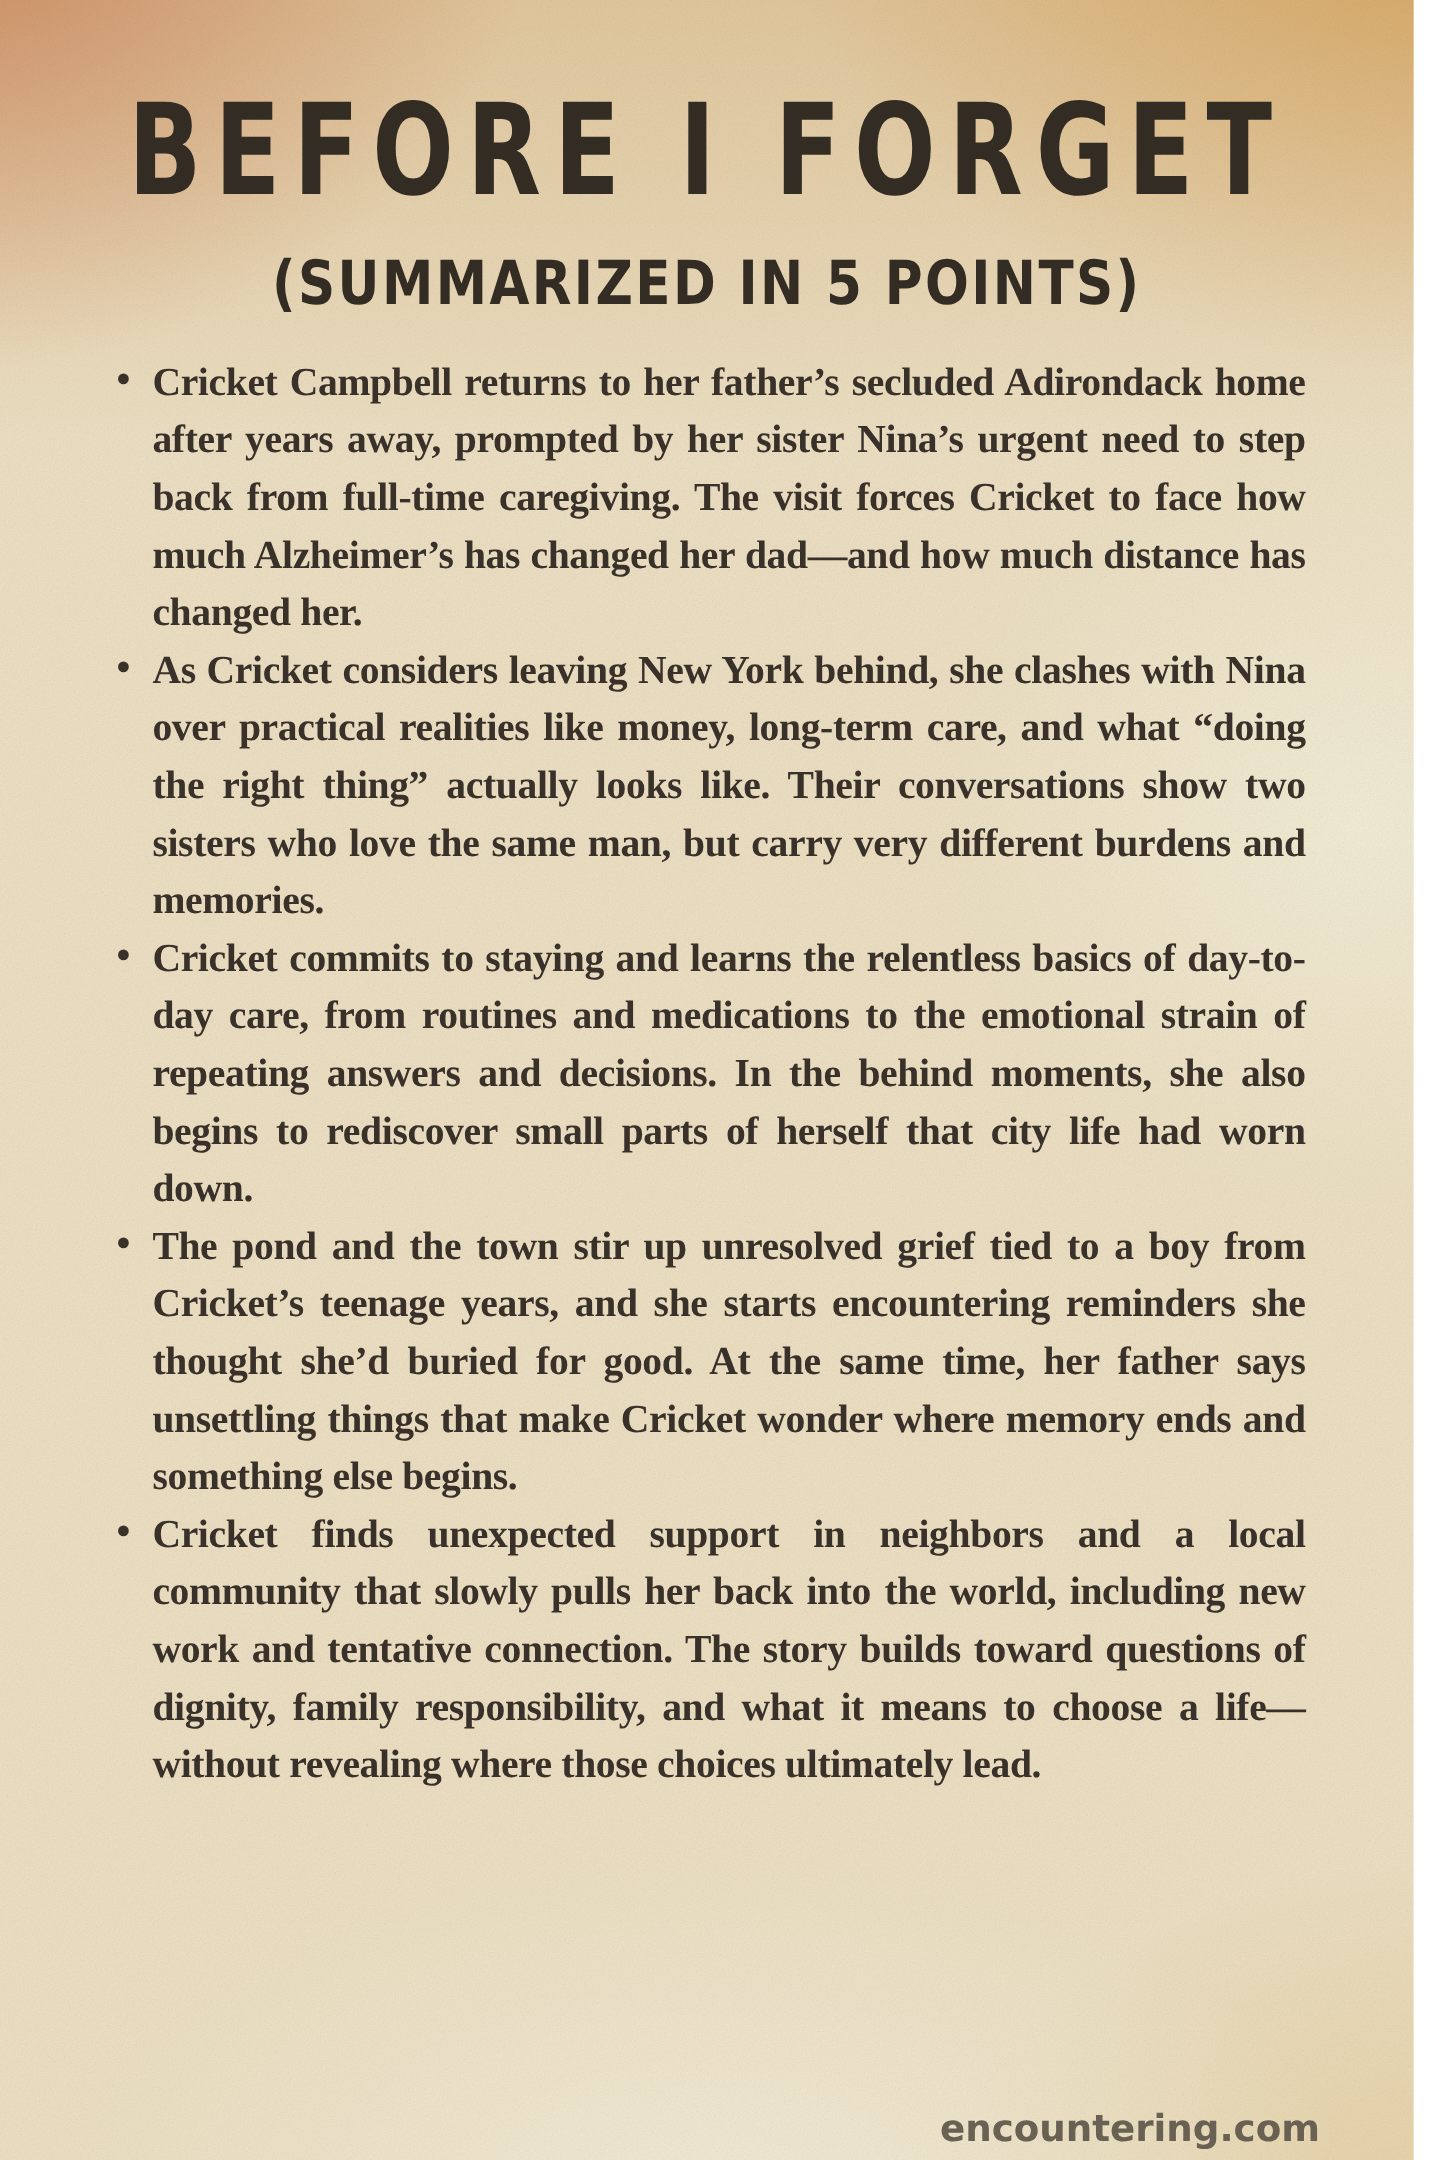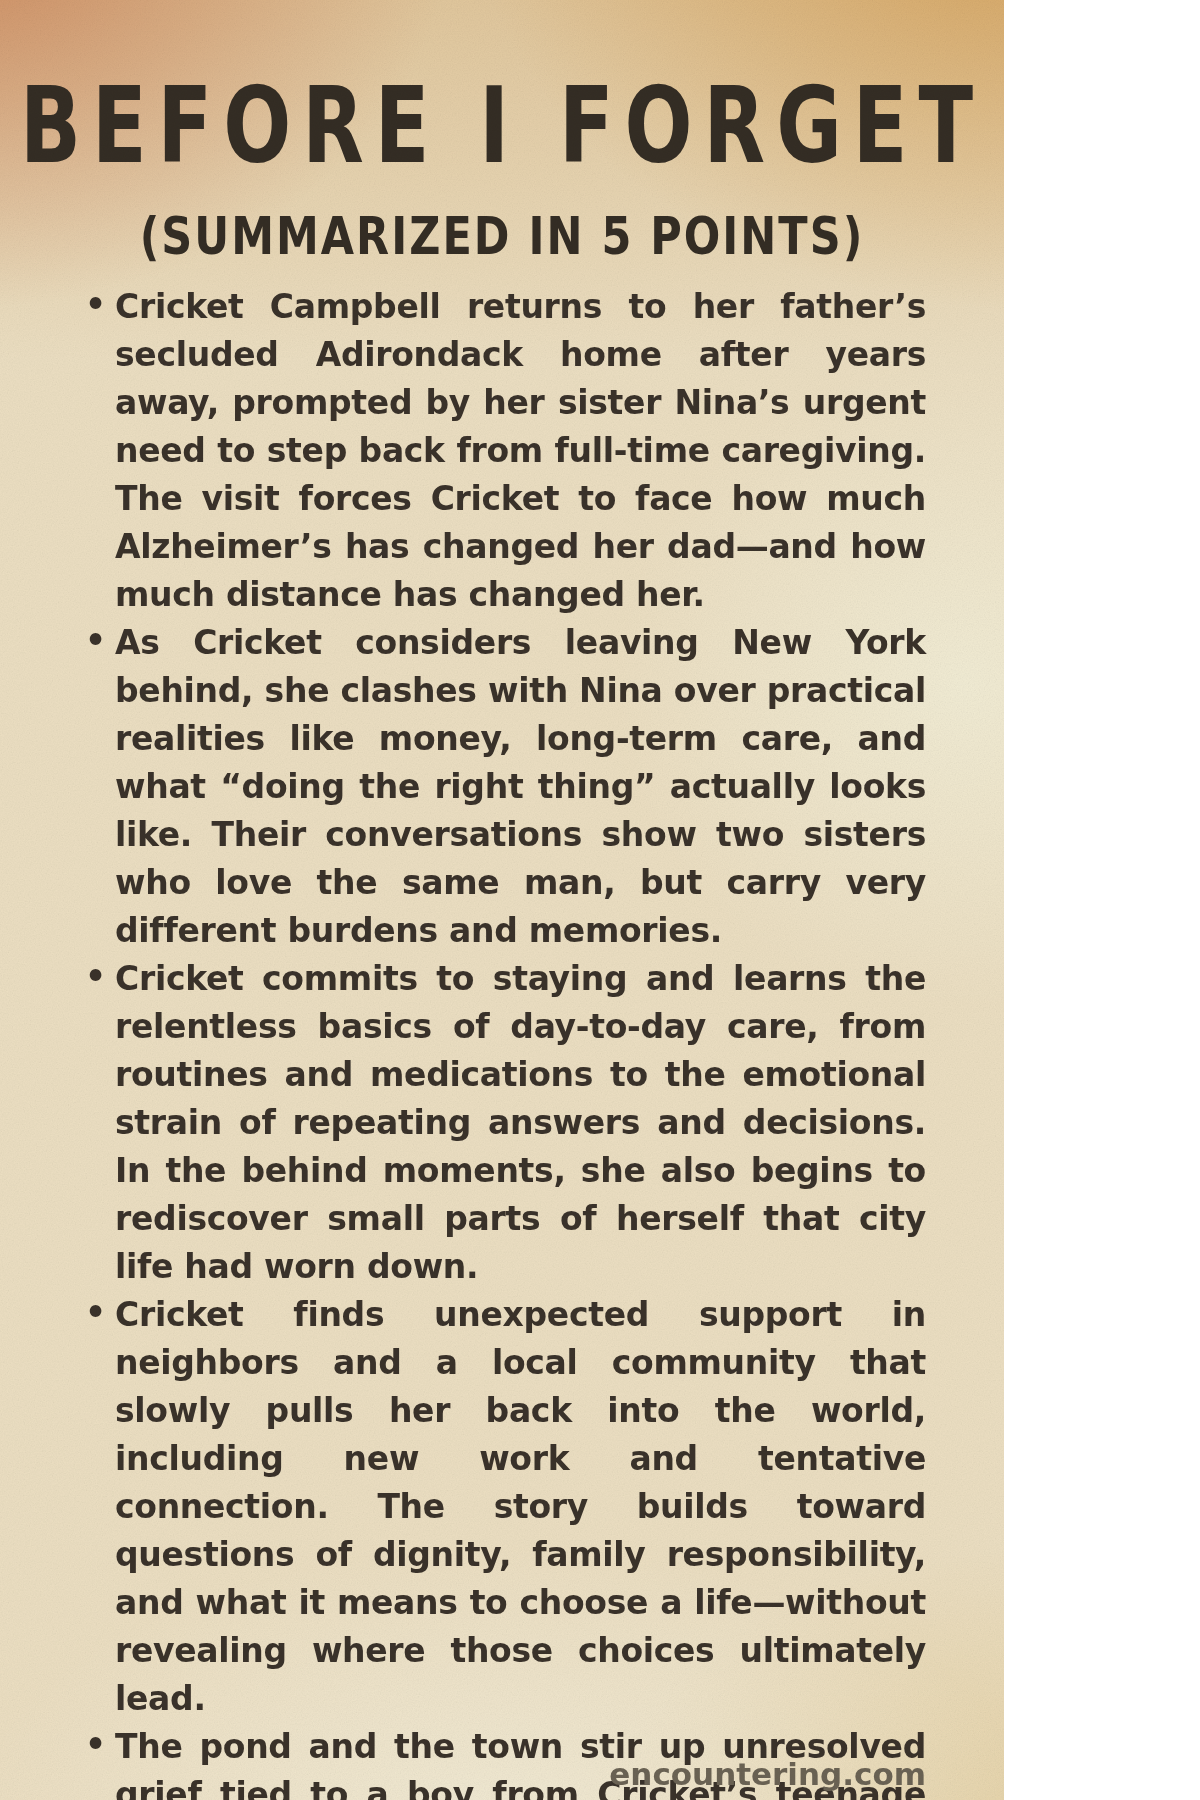--- a/index.html
+++ b/index.html
@@ -1,18 +1,18 @@
 <!DOCTYPE html>
 <html style="--title-color: #342d24; --text-color: #3a322a; --watermark-color: #6b6354; --paper-base: #ecdfc2; --corner-top-left: #c8825a; --corner-top-right: #cf9a58; --paper-light-patch: #efeada;"><head>
 <meta charset="utf-8">
 <style>
   html, body { margin: 0; padding: 0; }
   .page {
     position: relative;
-    width: 1004px;
+    width: 1178px;
     height: 1800px;
     overflow: hidden;
     font-family: "DejaVu Sans", "Liberation Sans", sans-serif;
     background:
       radial-gradient(ellipse 720px 560px at -4% -4%, rgba(193,101,58,0.60), rgba(193,101,58,0) 68%),
       radial-gradient(ellipse 820px 600px at 104% -6%, rgba(206,138,48,0.58), rgba(206,138,48,0) 70%),
       linear-gradient(180deg, rgba(208,160,96,0.38) 0%, rgba(208,160,96,0) 20%),
       radial-gradient(ellipse 560px 520px at 96% 38%, rgba(244,242,220,0.70), rgba(244,242,220,0) 62%),
       radial-gradient(ellipse 900px 480px at 50% 102%, rgba(243,238,218,0.75), rgba(243,238,218,0) 60%),
       radial-gradient(ellipse 700px 500px at 104% 104%, rgba(219,188,118,0.40), rgba(219,188,118,0) 65%),
@@ -58,24 +58,25 @@
     transform: scaleY(1.18);
     transform-origin: top center;
     white-space: nowrap;
     z-index: 2;
   }
   .points {
     position: absolute;
     top: 283px;
     left: 85px;
     right: 78px;
-    margin: 0;
+    margin: 12px;
     padding: 0;
     list-style: none;
     z-index: 2;
+    font-family: Liberation Serif, serif;
   }
   .points li {
     position: relative;
     padding-left: 30px;
     margin: 0;
     text-align: justify;
     font-weight: bold;
     font-size: 33px;
     line-height: 48px;
     letter-spacing: -0.3px;
@@ -105,22 +106,22 @@
 <div class="page">
 
   <h1 class="title">BEFORE I FORGET</h1>
 
   <h2 class="subtitle">(SUMMARIZED IN 5 POINTS)</h2>
 
   <ul class="points">
     <li>Cricket Campbell returns to her father’s secluded Adirondack home after years away, prompted by her sister Nina’s urgent need to step back from full-time caregiving. The visit forces Cricket to face how much Alzheimer’s has changed her dad—and how much distance has changed her.</li>
     <li>As Cricket considers leaving New York behind, she clashes with Nina over practical realities like money, long-term care, and what “doing the right thing” actually looks like. Their conversations show two sisters who love the same man, but carry very different burdens and memories.</li>
     <li>Cricket commits to staying and learns the relentless basics of day-to-day care, from routines and medications to the emotional strain of repeating answers and decisions. In the behind moments, she also begins to rediscover small parts of herself that city life had worn down.</li>
+    <li>The pond and the town stir up unresolved grief tied to a boy from Cricket’s teenage years, and she starts encountering reminders she thought she’d buried for good. At the same time, her father says unsettling things that make Cricket wonder where memory ends and something else begins.</li>
     <li>Cricket finds unexpected support in neighbors and a local community that slowly pulls her back into the world, including new work and tentative connection. The story builds toward questions of dignity, family responsibility, and what it means to choose a life—without revealing where those choices ultimately lead.</li>
-    <li>The pond and the town stir up unresolved grief tied to a boy from Cricket’s teenage years, and she starts encountering reminders she thought she’d buried for good. At the same time, her father says unsettling things that make Cricket wonder where memory ends and something else begins.</li>
   </ul>
 
   <div class="watermark">encountering.com</div>
 
   <svg class="grain" xmlns="http://www.w3.org/2000/svg">
     <filter id="paperNoise">
       <feTurbulence type="fractalNoise" baseFrequency="0.82" numOctaves="2" stitchTiles="stitch"></feTurbulence>
       <feColorMatrix type="saturate" values="0"></feColorMatrix>
     </filter>
     <rect width="100%" height="100%" filter="url(#paperNoise)"></rect>

